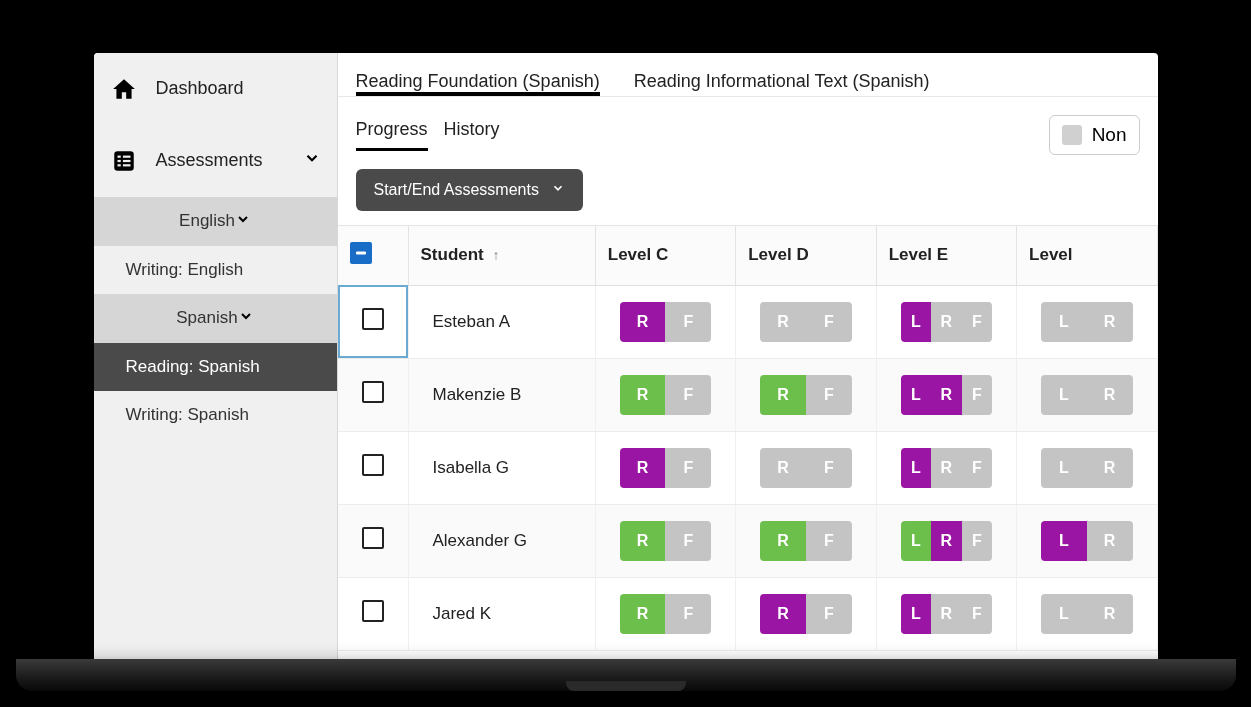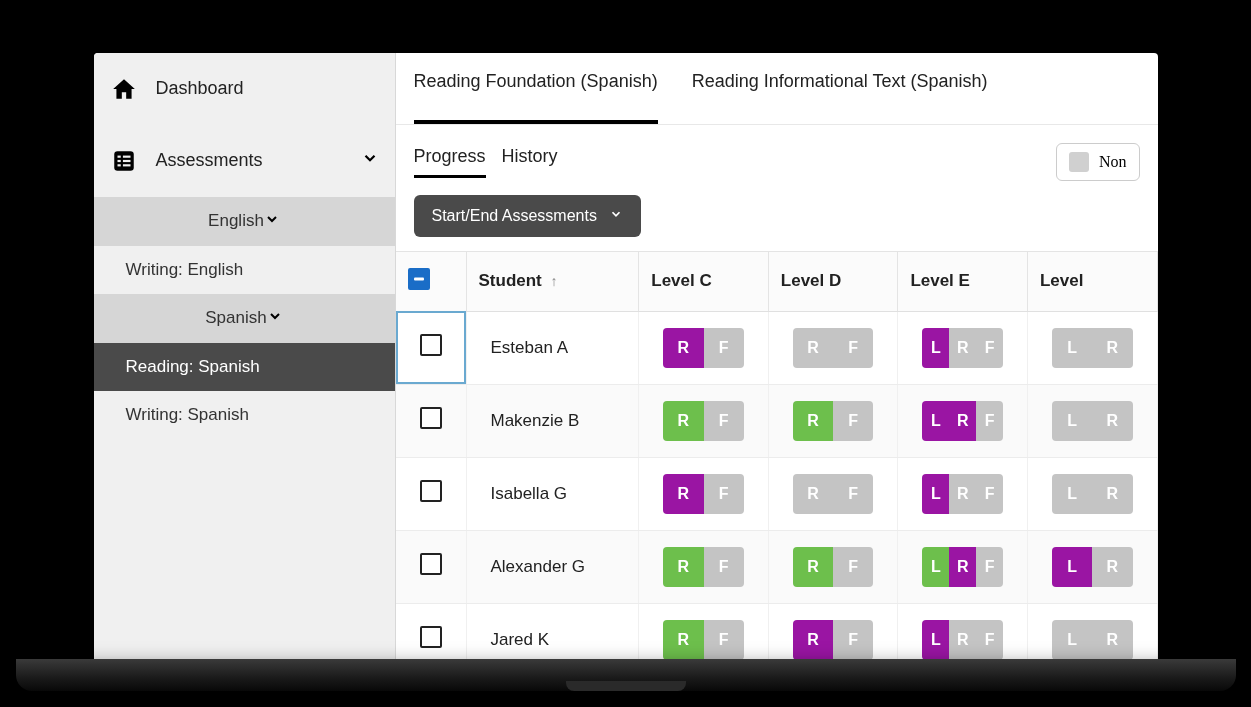--- a/index.html
+++ b/index.html
@@ -41,21 +41,21 @@
       border-radius: 0 0 8px 8px;
     }
     .screen {
       background: #fff;
       height: 620px;
       display: flex;
       overflow: hidden;
       border-radius: 4px 4px 0 0;
     }
     .sidebar {
-      width: 302px;
+      width: 244px;
       background: #f0f0f0;
       border-right: 1px solid #d8d8d8;
       flex-shrink: 0;
       overflow-y: auto;
     }
     .nav-item {
       display: flex;
       align-items: center;
       padding: 22px 16px;
       cursor: pointer;
@@ -103,21 +103,21 @@
     .top-tabs {
       display: flex;
       gap: 34px;
       padding: 18px 18px 0 18px;
       border-bottom: 1px solid #e8e8e8;
     }
     .top-tab {
       font-size: 18px;
       font-weight: 500;
       color: #222;
-      padding-bottom: 28px;
+      padding-bottom: 0;
       cursor: pointer;
       border-bottom: 4px solid transparent;
     }
     .top-tab.active {
       border-bottom-color: #000;
     }
     .sub-tabs-row {
       display: flex;
       align-items: center;
       padding: 18px 18px 0 18px;
@@ -135,22 +135,21 @@
       border-bottom-color: #000;
     }
     .filter-box {
       margin-left: auto;
       display: flex;
       align-items: center;
       gap: 10px;
       border: 1px solid #ccc;
       border-radius: 6px;
       padding: 8px 12px;
-      font-size: 16px;
-      font-family: Liberation Serif, serif;
+      font-size: 19px;
     }
     .filter-swatch {
       width: 20px;
       height: 20px;
       background: #d0d0d0;
       border-radius: 3px;
     }
     .action-row {
       padding: 14px 18px;
     }

